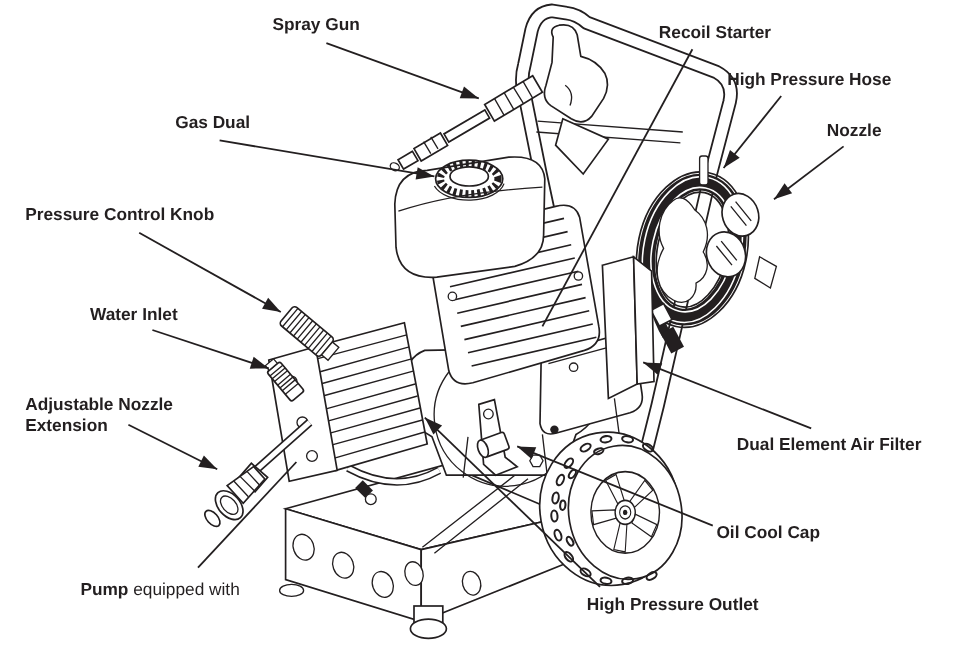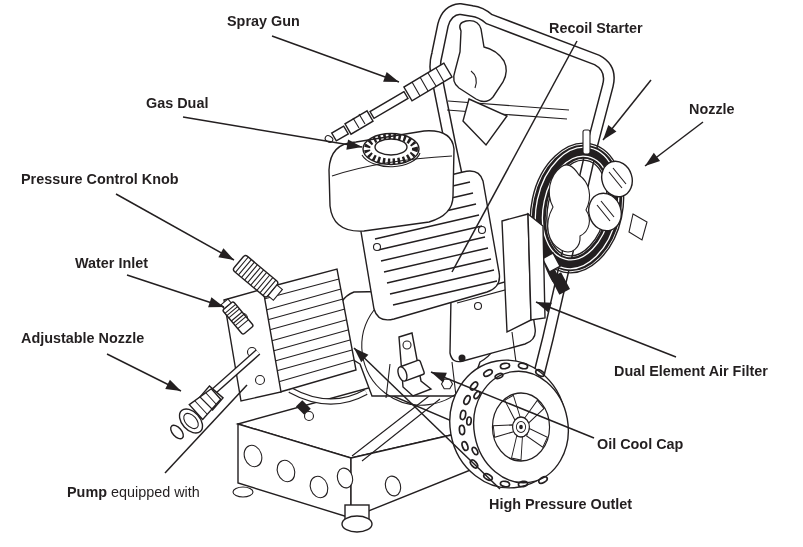--- a/index.html
+++ b/index.html
@@ -232,34 +232,38 @@
       </g>
   </svg>
 
   <div id="labels">
       <div class="callout" style="left: 227px; top: 13px;">
         <div class="callout-line"><span>Spray Gun</span></div>
       </div>
       <div class="callout" style="left: 549px; top: 20px;">
         <div class="callout-line"><span>Recoil Starter</span></div>
       </div>
+      <div class="callout" style="left: 606px; top: 59px;">
+        <div class="callout-line"><span>High Pressure Hose</span></div>
+      </div>
       <div class="callout" style="left: 689px; top: 101px;">
         <div class="callout-line"><span>Nozzle</span></div>
       </div>
       <div class="callout" style="left: 146px; top: 95px;">
         <div class="callout-line"><span>Gas Dual</span></div>
       </div>
       <div class="callout" style="left: 21px; top: 171px;">
         <div class="callout-line"><span>Pressure Control Knob</span></div>
       </div>
       <div class="callout" style="left: 75px; top: 255px;">
         <div class="callout-line"><span>Water Inlet</span></div>
       </div>
       <div class="callout" style="left: 21px; top: 330px;">
         <div class="callout-line"><span>Adjustable Nozzle</span></div>
+        <div class="callout-line"><span>Extension</span></div>
       </div>
       <div class="callout" style="left: 67px; top: 484px;">
         <div class="callout-line"><span>Pump</span><span class="regular"> equipped with</span></div>
       </div>
       <div class="callout" style="left: 489px; top: 496px;">
         <div class="callout-line"><span>High Pressure Outlet</span></div>
       </div>
       <div class="callout" style="left: 597px; top: 436px;">
         <div class="callout-line"><span>Oil Cool Cap</span></div>
       </div>

